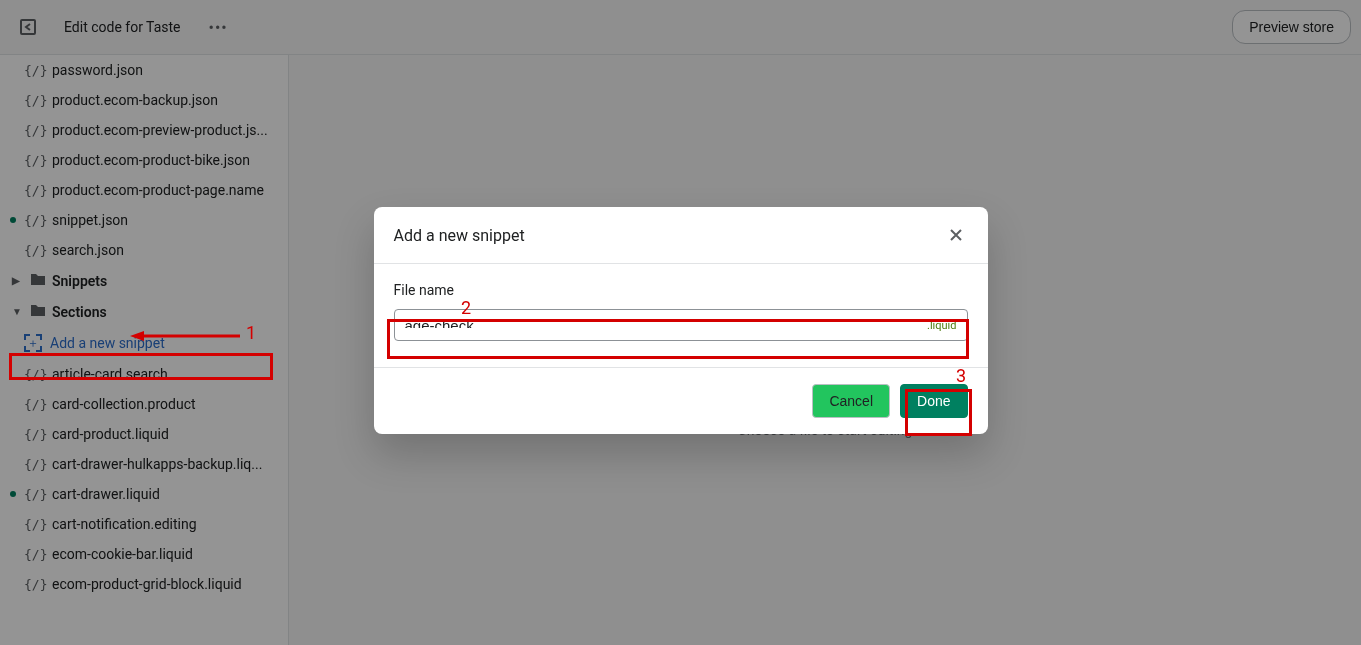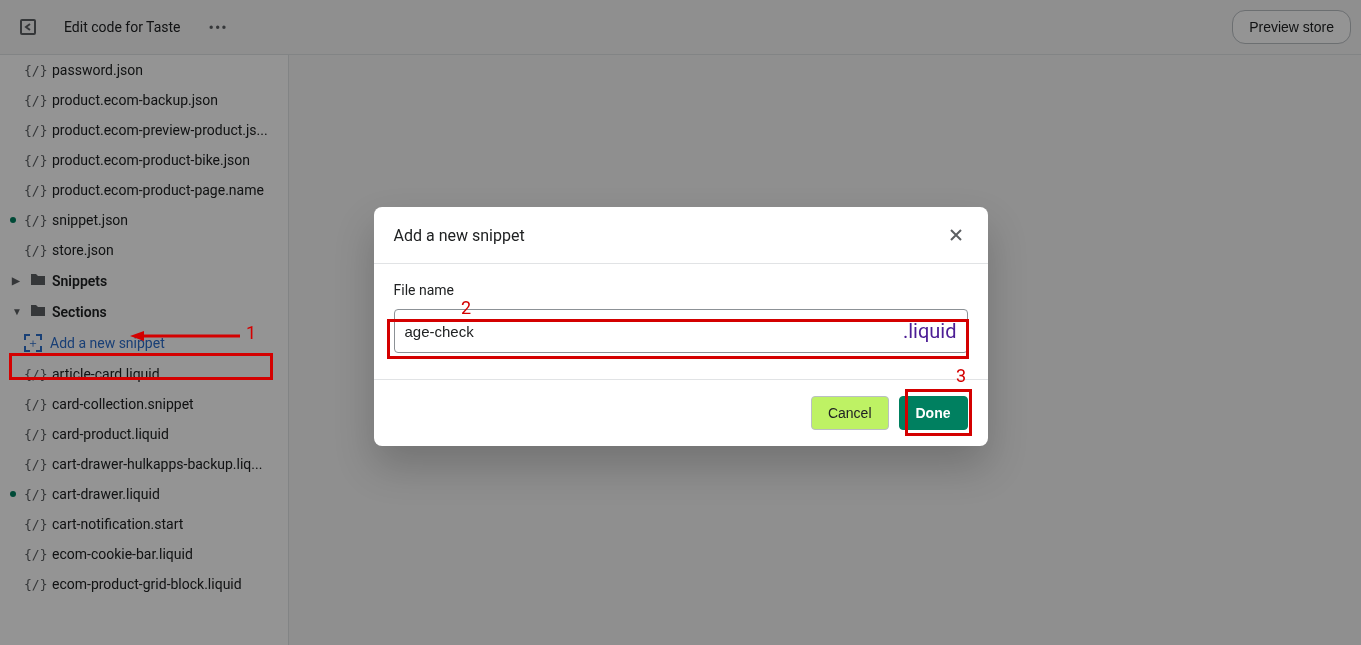--- a/index.html
+++ b/index.html
@@ -177,52 +177,52 @@
     color: #5c5f62;
   }
   .modal-body { padding: 18px 20px 26px; }
   .field-label { font-size: 14px; color: #202223; margin-bottom: 11px; }
   .input-wrap {
     display: flex;
     align-items: center;
     border: 1px solid #8c9196;
     border-radius: 4px;
     padding: 12px 10px;
-    height: 44px;
+    height: 32px;
   }
   .input-wrap input {
     flex: 1;
     border: none;
     outline: none;
     font-size: 15px;
     color: #202223;
     height: 100%;
   }
-  .input-suffix { font-size: 20px; color: #4c1d95; }
+  .input-suffix { font-size: 11px; color: #4d7c0f; }
   .modal-footer {
     display: flex;
     justify-content: flex-end;
     gap: 10px;
     padding: 16px 20px;
     border-top: 1px solid #e1e3e5;
   }
   .btn {
     padding: 8px 16px;
     border-radius: 4px;
     font-size: 14px;
     cursor: pointer;
     border: 1px solid #babfc3;
-    background: #bef264;
+    background: #22c55e;
     color: #202223;
   }
   .btn.primary {
     background: #008060;
     border-color: #008060;
     color: #fff;
-    font-weight: 700;
+    font-weight: 400;
   }
   
   .anno-box {
     position: absolute;
     border: 3px solid #d40000;
     z-index: 30;
     pointer-events: none;
   }
   .anno-num {
     position: absolute;
@@ -279,21 +279,21 @@
         <div class="file-item" style="position: relative;">
           <span class="file-icon">{/}</span>
           <span class="file-label">product.ecom-product-page.name</span>
         </div>
         <div class="file-item has-dot" style="position: relative;">
           <span class="file-icon">{/}</span>
           <span class="file-label">snippet.json</span>
         </div>
         <div class="file-item" style="position: relative;">
           <span class="file-icon">{/}</span>
-          <span class="file-label">store.json</span>
+          <span class="file-label">search.json</span>
         </div>
       </div>
 
     <div class="folder-item">
       <span class="folder-caret">▶</span>
       <span class="folder-icon">
         <svg width="16" height="14" viewBox="0 0 16 14">
             <path fill="#5c5f62" d="M1 2 h5 l2 2 h7 v9 h-14 z"></path>
           </svg>
       </span>
@@ -311,41 +311,41 @@
     </div>
 
     <div class="add-snippet-row">
       <span class="add-icon">＋</span>
       <span>Add a new snippet</span>
     </div>
 
     <div id="files-bottom">
         <div class="file-item" style="position: relative;">
           <span class="file-icon">{/}</span>
-          <span class="file-label">article-card.liquid</span>
-        </div>
-        <div class="file-item" style="position: relative;">
-          <span class="file-icon">{/}</span>
-          <span class="file-label">card-collection.snippet</span>
+          <span class="file-label">article-card.search</span>
+        </div>
+        <div class="file-item" style="position: relative;">
+          <span class="file-icon">{/}</span>
+          <span class="file-label">card-collection.product</span>
         </div>
         <div class="file-item" style="position: relative;">
           <span class="file-icon">{/}</span>
           <span class="file-label">card-product.liquid</span>
         </div>
         <div class="file-item" style="position: relative;">
           <span class="file-icon">{/}</span>
           <span class="file-label">cart-drawer-hulkapps-backup.liq...</span>
         </div>
         <div class="file-item has-dot" style="position: relative;">
           <span class="file-icon">{/}</span>
           <span class="file-label">cart-drawer.liquid</span>
         </div>
         <div class="file-item" style="position: relative;">
           <span class="file-icon">{/}</span>
-          <span class="file-label">cart-notification.start</span>
+          <span class="file-label">cart-notification.editing</span>
         </div>
         <div class="file-item" style="position: relative;">
           <span class="file-icon">{/}</span>
           <span class="file-label">ecom-cookie-bar.liquid</span>
         </div>
         <div class="file-item" style="position: relative;">
           <span class="file-icon">{/}</span>
           <span class="file-label">ecom-product-grid-block.liquid</span>
         </div>
       </div>

